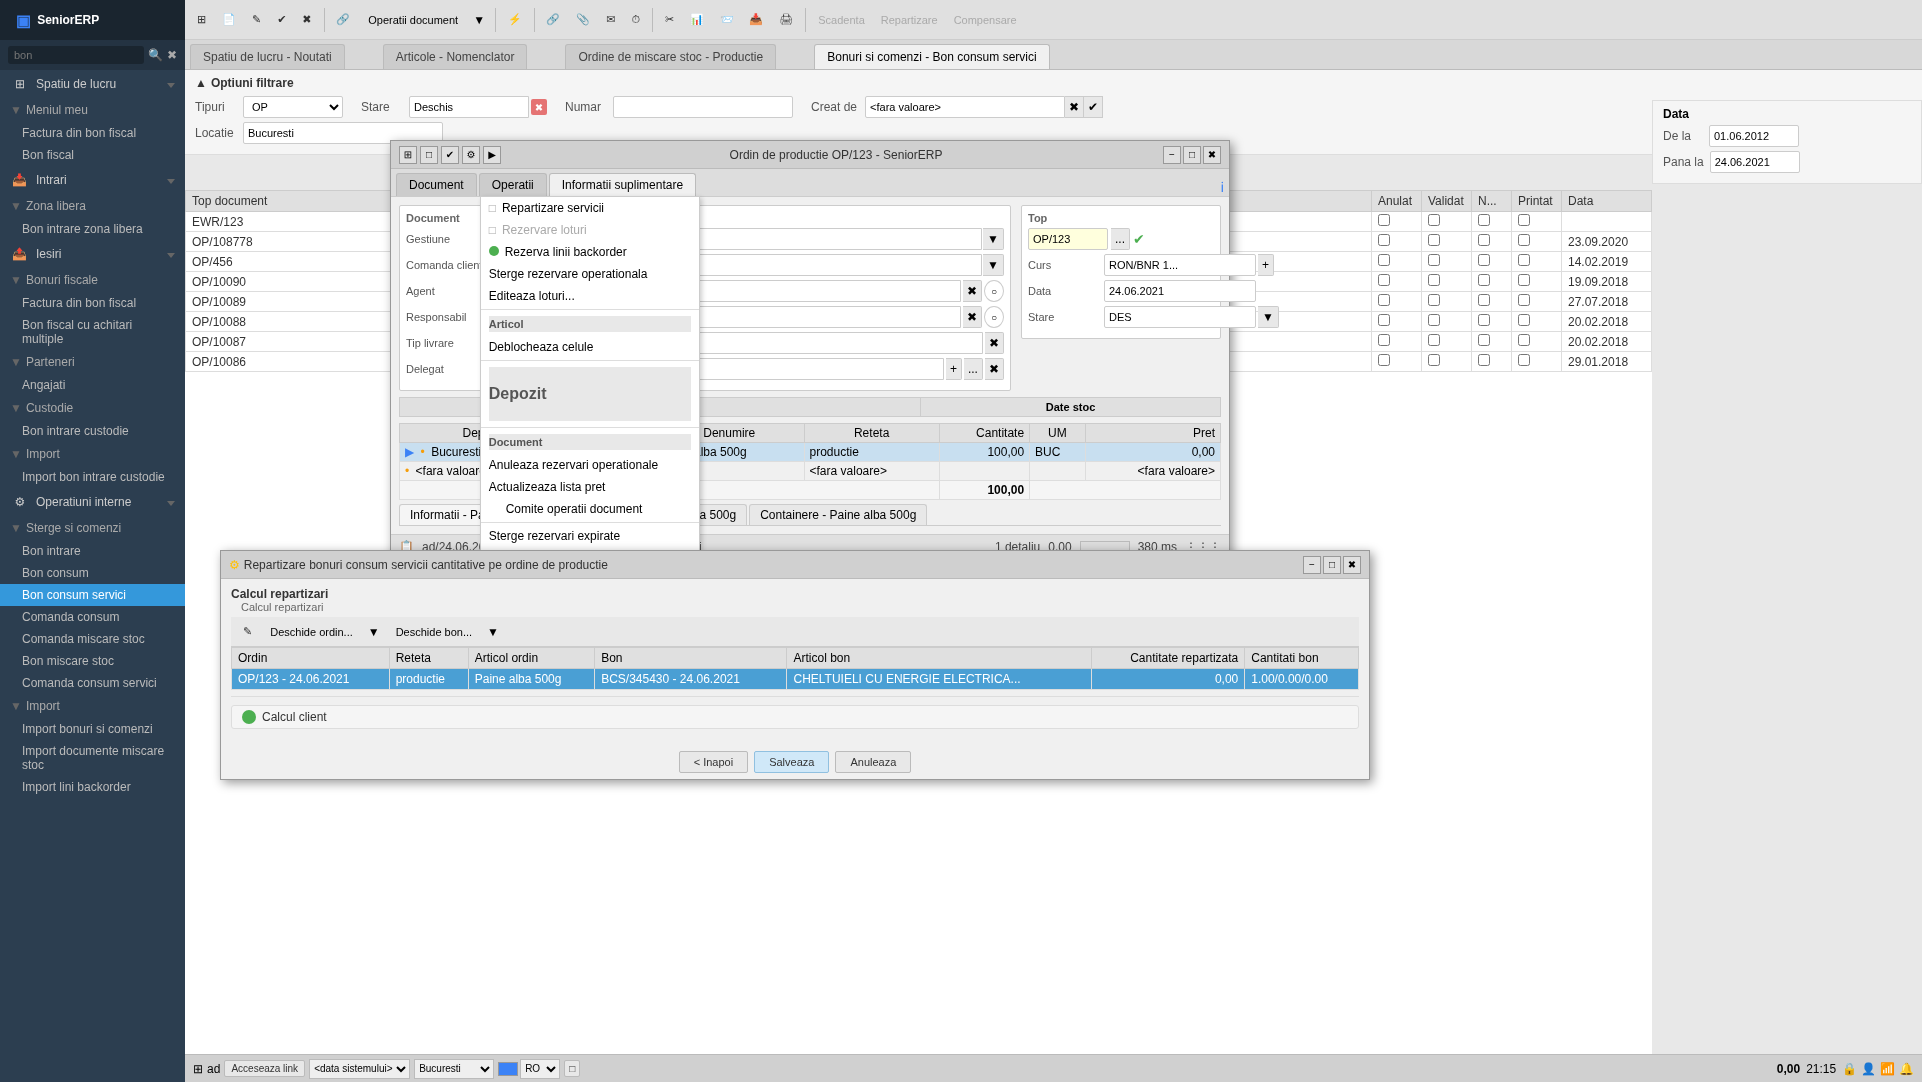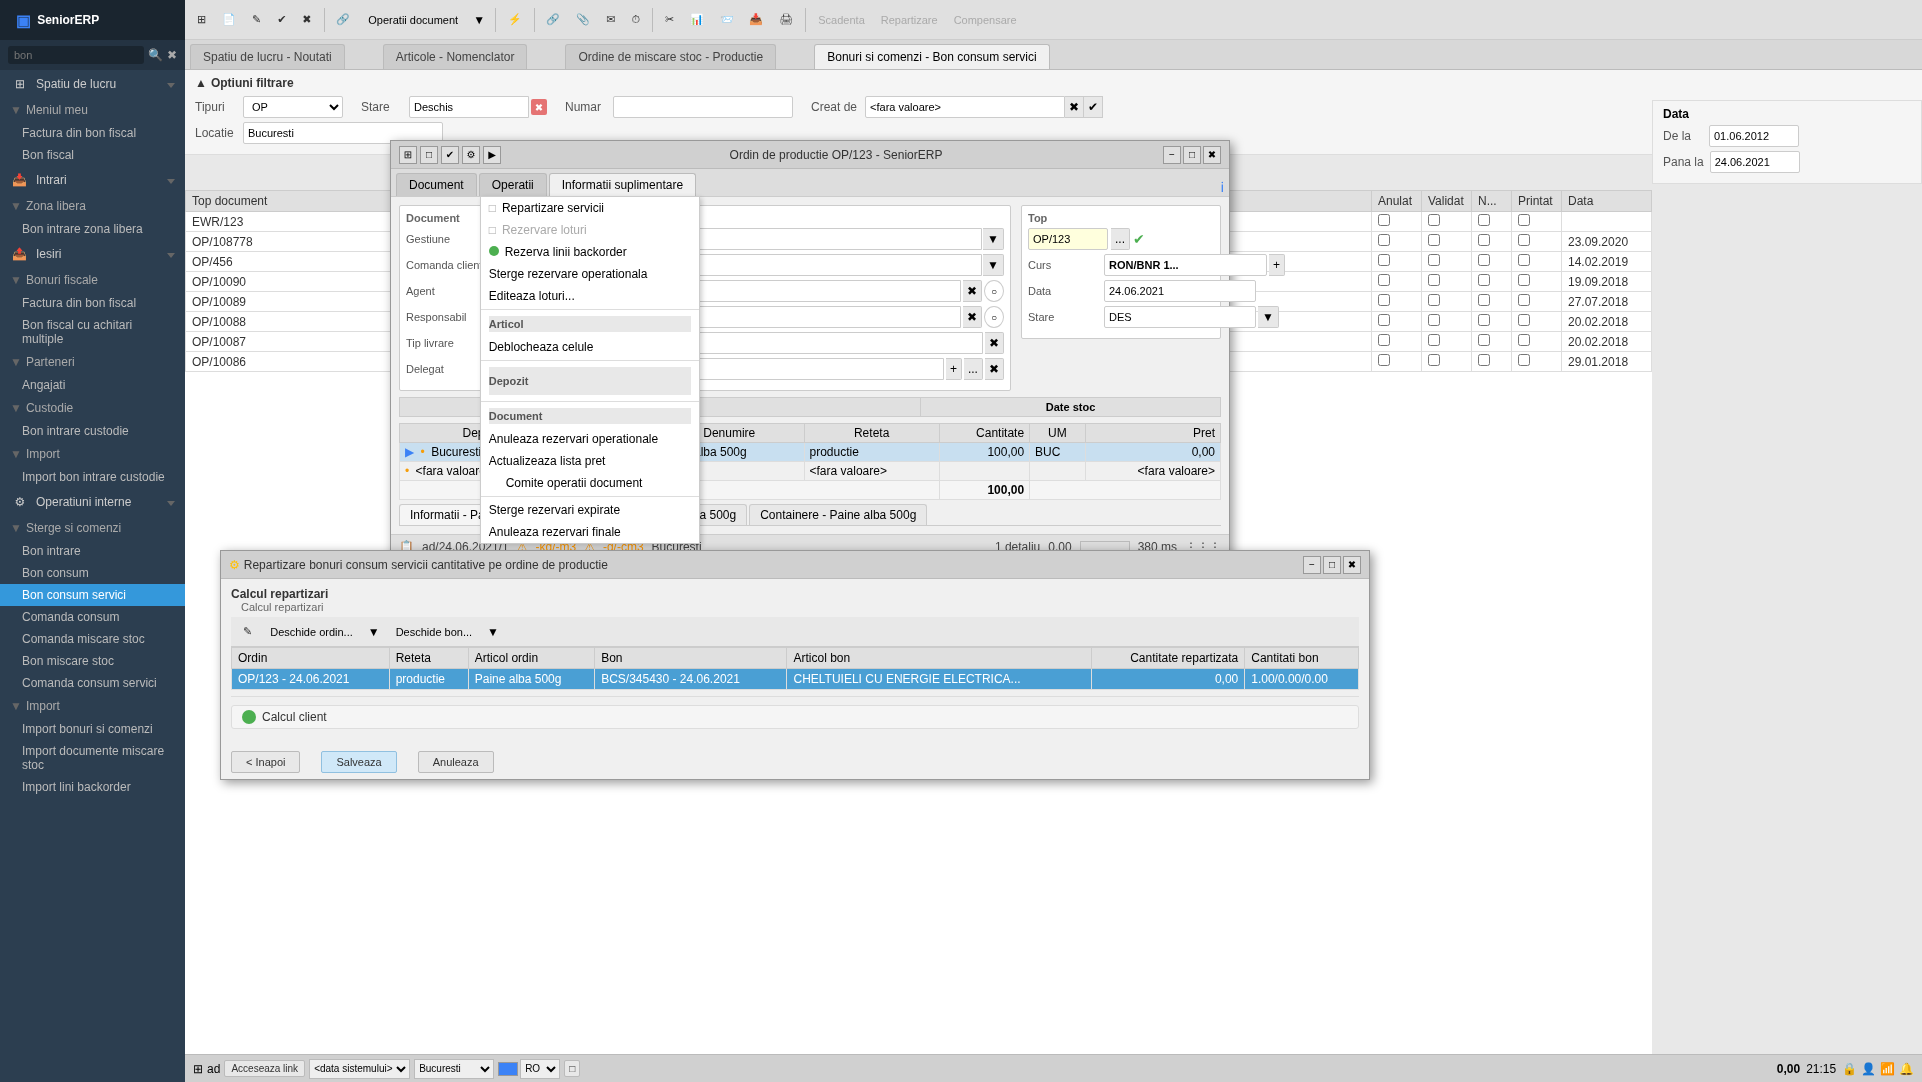--- a/index.html
+++ b/index.html
@@ -80,21 +80,21 @@
     
     .repartizare-modal { position: absolute; left: 220px; top: 550px; width: 1150px; background: #f0f0f0; border: 1px solid #999; box-shadow: 3px 3px 10px rgba(0,0,0,0.4); z-index: 300; }
     .repartizare-content { padding: 8px 10px; }
     .repartizare-toolbar { height: 30px; background: #e8e8e8; border-bottom: 1px solid #ccc; display: flex; align-items: center; padding: 0 5px; gap: 2px; }
     .repartizare-table { width: 100%; border-collapse: collapse; font-size: 11px; }
     .repartizare-table th { background: #e0e0e0; border: 1px solid #ccc; padding: 3px 6px; font-weight: normal; text-align: left; }
     .repartizare-table td { border: 1px solid #ddd; padding: 3px 6px; }
     .repartizare-table tr.selected td { background: #4a9fd4; color: #fff; }
     .calcul-btn { display: flex; align-items: center; gap: 6px; padding: 4px 10px; background: #f5f5f5; border: 1px solid #ddd; border-radius: 3px; cursor: pointer; font-size: 11px; color: #333; }
     .calcul-btn .circle { width: 14px; height: 14px; border-radius: 50%; background: #4caf50; display: inline-block; }
-    .repartizare-footer { padding: 6px 10px; display: flex; justify-content: flex-start; gap: 21px; }
+    .repartizare-footer { padding: 6px 10px; display: flex; justify-content: center; gap: 6px; }
     .action-btn { padding: 4px 14px; border: 1px solid #bbb; background: #e8e8e8; cursor: pointer; border-radius: 2px; font-size: 11px; color: #333; }
     .action-btn.primary { background: #d0e8f8; border-color: #90c0e0; }
 
     
     .statusbar { position: absolute; bottom: 0; left: 185px; right: 0; height: 28px; background: #d0d0d0; border-top: 1px solid #bbb; display: flex; align-items: center; padding: 0 8px; gap: 8px; font-size: 11px; }
     .status-flag { width: 20px; height: 14px; background: #3b82f6; display: inline-block; border: 1px solid #999; }
 
     .main-content { position: absolute; left: 185px; top: 0; right: 0; bottom: 28px; overflow: hidden; }
 
     
@@ -441,21 +441,21 @@
         </div>
         <div style="height:1px; background:#ddd; margin:2px 0;"></div>
         <div style="padding:4px 8px;">
           <span style="background:#e8e8e8; display:block; padding:2px 0; color:#555; font-size:11px; font-weight:bold;">Articol</span>
         </div>
         <div style="padding:4px 8px; display:flex; align-items:center; gap:6px;">
           <span>Deblocheaza celule</span>
         </div>
         <div style="height:1px; background:#ddd; margin:2px 0;"></div>
         <div style="padding:4px 8px;">
-          <span style="background:#e8e8e8; display:block; padding:8px 0; color:#555; font-size:11px; font-weight:bold;">Depozit</span>
+          <span style="background:#e8e8e8; display:block; padding:18px 0; color:#555; font-size:16px; font-weight:bold;">Depozit</span>
         </div>
         <div style="height:1px; background:#ddd; margin:2px 0;"></div>
         <div style="padding:4px 8px;">
           <span style="background:#e8e8e8; display:block; padding:2px 0; color:#555; font-size:11px; font-weight:bold;">Document</span>
         </div>
         <div style="padding:4px 8px;">
           <span>Anuleaza rezervari operationale</span>
         </div>
         <div style="padding:4px 8px;">
           <span>Actualizeaza lista pret</span>
@@ -541,21 +541,21 @@
           <div class="modal-field-row">
             <div style="display:flex; align-items:center; gap:3px; flex:1;">
               <input class="modal-input" type="text" value="OP/123" style="width: 80px; background: rgb(255, 255, 221);">
               <button class="modal-combo-btn">...</button>
               <span class="validation-ok">✔</span>
             </div>
           </div>
           <div class="modal-field-row">
             <span class="modal-field-label">Curs</span>
             <div style="display:flex; align-items:center; gap:2px; flex:1;">
-              <input class="modal-input" type="text" value="RON/BNR 1..." style="flex: 1 1 0%; font-weight: bold;">
+              <input class="modal-input" type="text" value="RON/BNR 1..." style="flex: 1 1 0%;">
               <button class="modal-combo-btn">+</button>
             </div>
           </div>
           <div class="modal-field-row">
             <span class="modal-field-label">Data</span>
             <input class="modal-input" type="text" value="24.06.2021" style="flex: 1 1 0%;">
           </div>
           <div class="modal-field-row">
             <span class="modal-field-label">Stare</span>
             <div style="display:flex; align-items:center; gap:2px; flex:1;">

